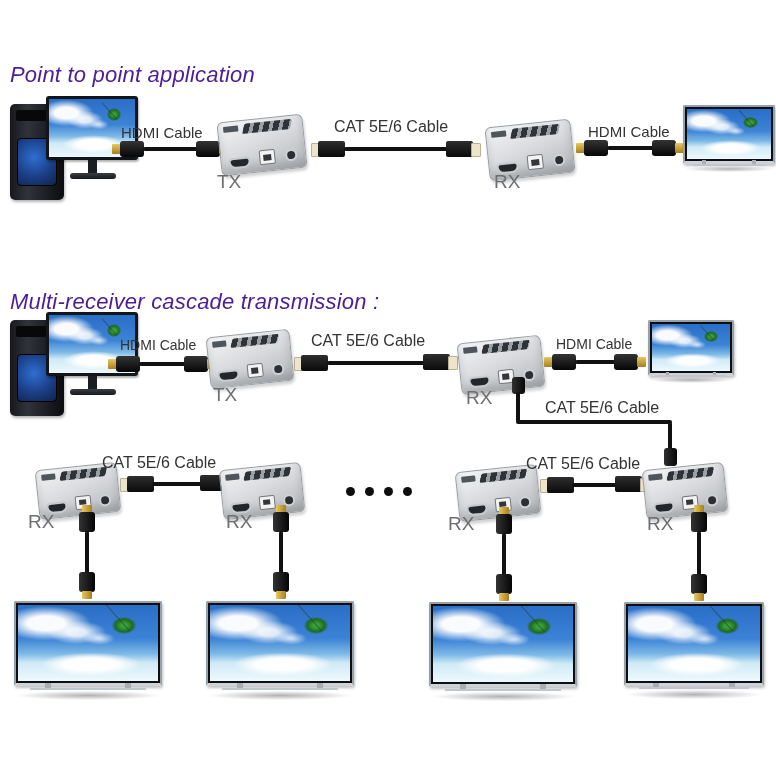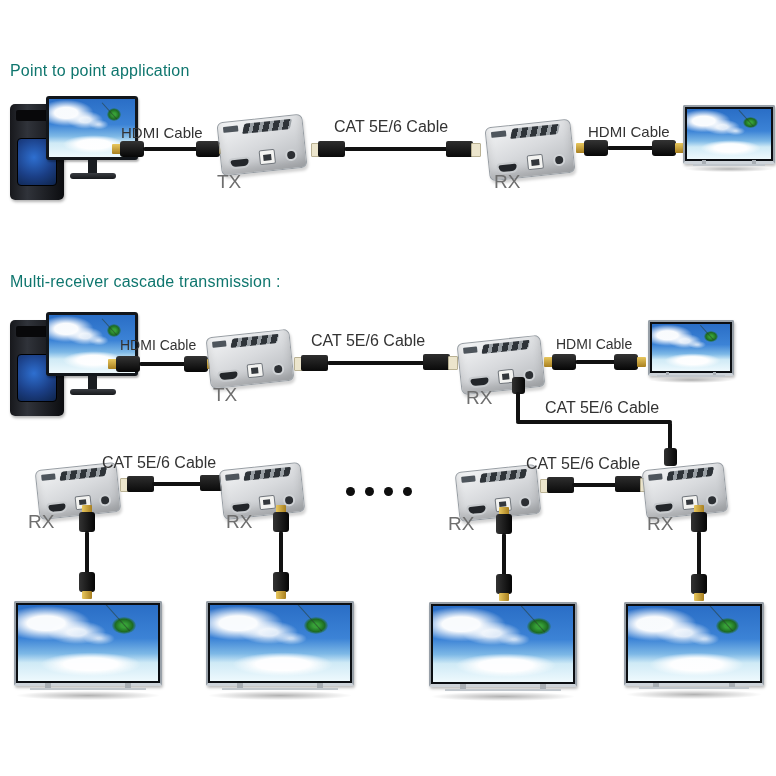--- a/index.html
+++ b/index.html
@@ -1,19 +1,19 @@
 <!DOCTYPE html>
 <html><head>
 <meta charset="utf-8">
 <style>
   html,body{margin:0;padding:0;}
   body{font-family:"Liberation Sans", sans-serif; background:#fff;}
   .canvas{position:relative;width:776px;height:776px;background:#fff;overflow:hidden;}
 
-  .heading{position:absolute;font-size:16px;color:#0f766e;letter-spacing:.2px;white-space:nowrap;}
+  .heading{position:absolute;font-size:22px;color:#4c1d95;letter-spacing:.2px;white-space:nowrap;font-style:italic;}
   .cable-lbl{position:absolute;font-size:16px;color:#333;white-space:nowrap;}
   .cable-lbl.sm{font-size:14px;}
   .tag{position:absolute;font-size:19px;color:#6e6e6e;white-space:nowrap;}
 
   
   .wire{position:absolute;background:#111;border-radius:2px;}
 
   
   .hdmi-h{position:absolute;width:32px;height:16px;}
   .hdmi-h .body{position:absolute;top:0;width:24px;height:16px;background:linear-gradient(180deg,#343434,#060606);border-radius:3px;}
@@ -164,21 +164,21 @@
           <span class="kite"></span>
           <span class="string"></span>
         </div>
       </div>
     <div class="foot-l"></div>
       <div class="foot-r"></div>
     <div class="bar"></div>
       <div class="shadow"></div>
   </div>
 
-  <div class="heading" style="left:10px;top:273px;">Multi-receiver cascade transmission :</div>
+  <div class="heading" style="left:10px;top:289px;">Multi-receiver cascade transmission :</div>
 
   <div class="pc" style="left:10px;top:312px;">
     <div class="tower">
         <div class="tower-top"></div>
       </div>
     <div class="twin" style="left:7px;top:42px;"></div>
     <div class="monitor">
       <div class="mframe">
           <div class="sky">
             <span class="kite"></span>

